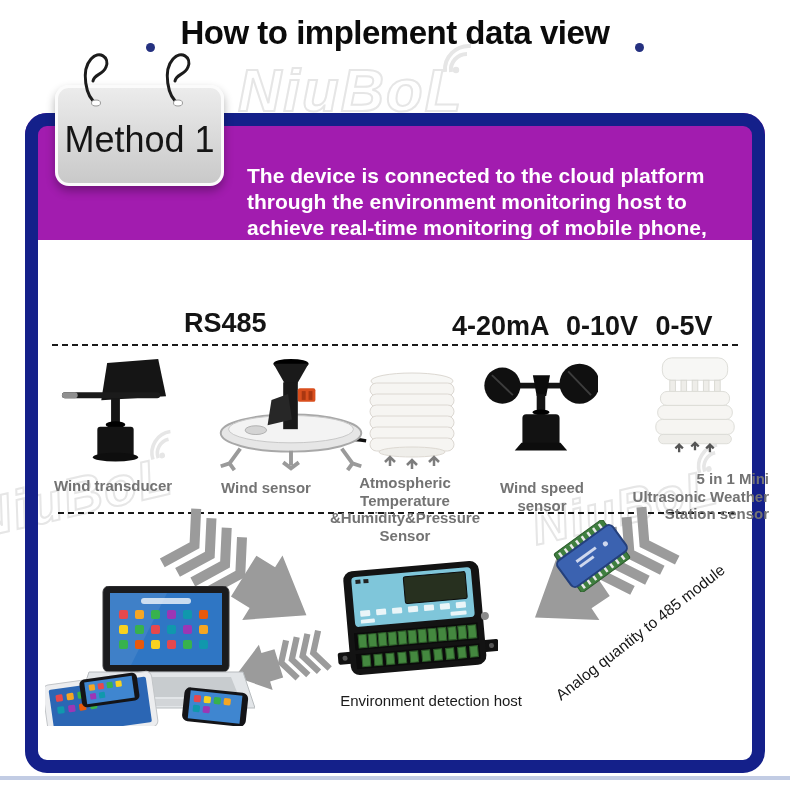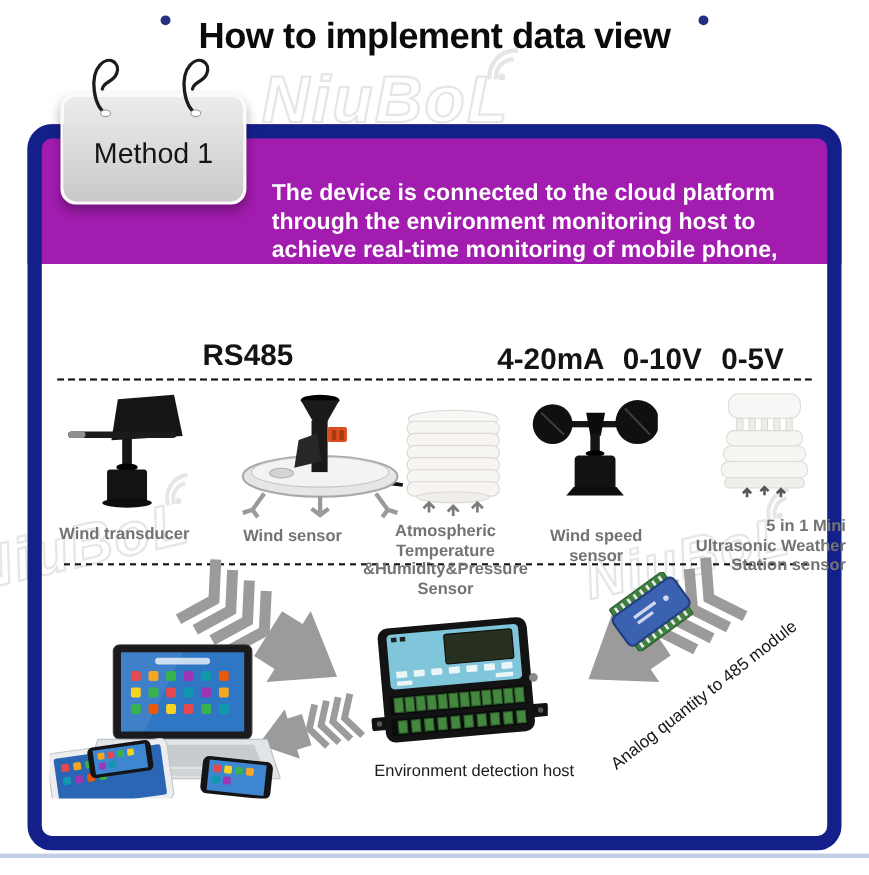--- a/index.html
+++ b/index.html
@@ -1,21 +1,21 @@
 <!DOCTYPE html>
 <html><head>
 <meta charset="utf-8">
 <style>
   html,body{margin:0;padding:0;background:#fff;}
   .page{position:relative;width:790px;height:795px;background:#fff;overflow:hidden;
         font-family:"Liberation Sans",sans-serif;color:#111;}
 
   
   .title-row{position:absolute;left:0;top:14px;width:100%;display:flex;
-             align-items:flex-start;justify-content:center;gap:26px;}
+             align-items:flex-end;justify-content:center;gap:26px;}
   .title-dot{width:9px;height:9px;border-radius:50%;background:#253180;}
   .page-title{font-size:33px;font-weight:bold;letter-spacing:-.5px;color:#0b0b0b;}
 
   
   .wm{position:absolute;z-index:2;font-weight:bold;font-style:italic;color:#fff;
       -webkit-text-stroke:2px #e6e6e6;text-shadow:0 0 1px #ededed;letter-spacing:2px;
       white-space:nowrap;}
   .wm .wm-arc{position:absolute;right:-14px;top:-16px;}
   .wm-top{left:238px;top:56px;font-size:60px;}
   .wm-left{left:-30px;top:466px;font-size:54px;transform:rotate(-13deg);}
@@ -31,21 +31,21 @@
   .bottom-strip{position:absolute;left:0;top:776px;width:790px;height:4px;
                 background:#c2cce4;z-index:0;}
   .intro-text{position:absolute;left:222px;top:50px;width:512px;color:#fff;
               font-size:21px;font-weight:bold;line-height:1.24;}
 
   
   .method-card{position:absolute;left:55px;top:85px;width:163px;height:95px;z-index:5;
                background:linear-gradient(#ececec,#c9c9c9);border:3px solid #fbfbfb;
                border-radius:14px;box-shadow:0 5px 10px rgba(0,0,0,.3);
                display:flex;align-items:center;justify-content:center;}
-  .method-label{font-size:26px;color:#151515;margin-top:8px;}
+  .method-label{font-size:36px;color:#151515;margin-top:8px;}
   .ring{position:absolute;top:-38px;z-index:6;}
   .ring-1{left:22px;} .ring-2{left:104px;}
 
   
   .z4{position:absolute;z-index:4;}
   .bus-label{font-size:27px;font-weight:bold;color:#141414;}
   .rs485{left:136px;top:308px;margin-left:48px;}
   .analog{left:452px;top:311px;word-spacing:10px;}
   .dashed{height:2px;background:repeating-linear-gradient(90deg,#1a1a1a 0 6px,transparent 6px 10px);}
   .dash-1{left:52px;top:344px;width:686px;}

